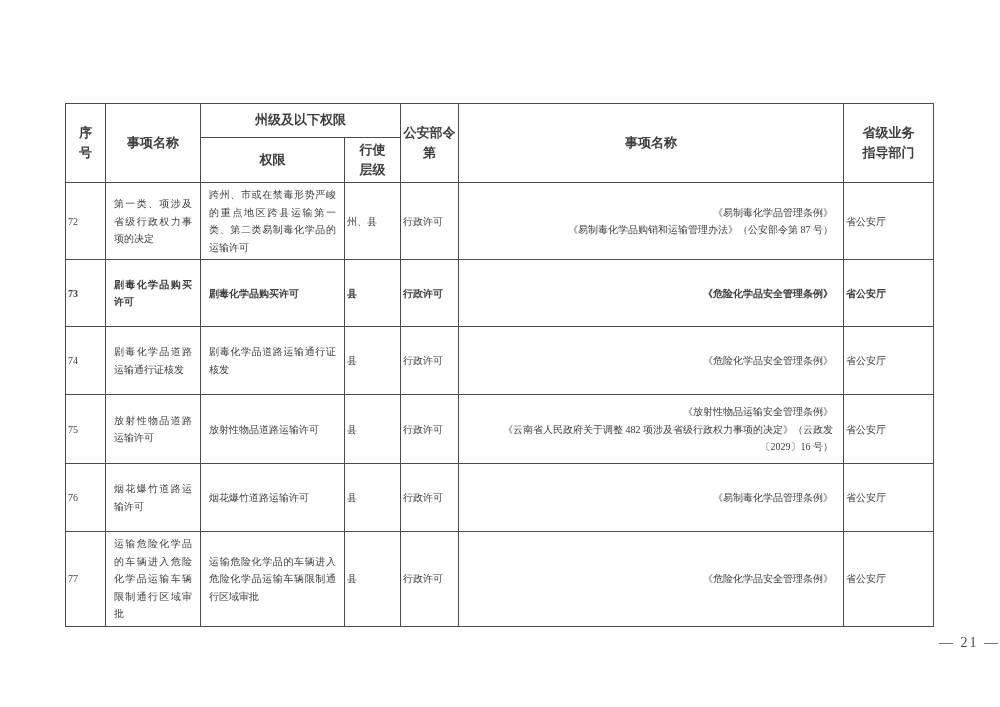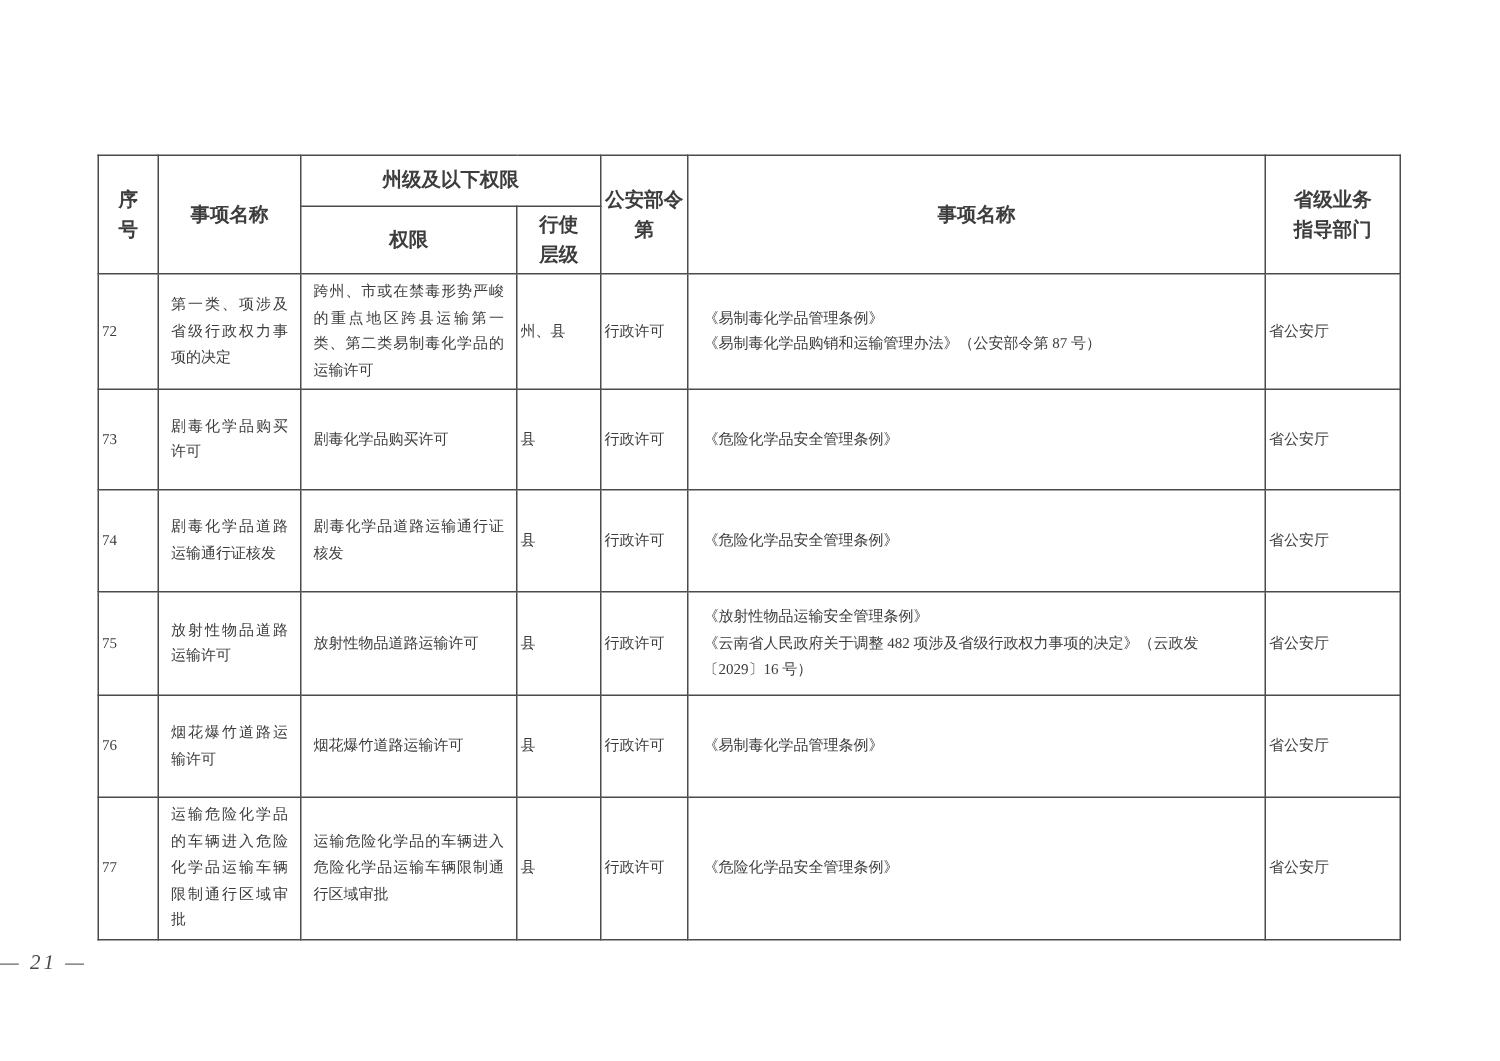--- a/index.html
+++ b/index.html
@@ -44,51 +44,50 @@
   }
   td {
     font-size: 10px;
     vertical-align: middle;
     line-height: 1.75;
     padding: 3px 6px;
   }
   tr.hdr-1 { height: 34px; }
   tr.hdr-2 { height: 36px; }
   tr.r-72 { height: 70px; }
-  tr.r-73 { height: 67px; }
+  tr.r-73 { height: 67px; font-weight: bold; }
   tr.r-74 { height: 68px; }
   tr.r-75 { height: 69px; }
   tr.r-76 { height: 68px; }
   tr.r-77 { height: 85px; }
   .c-no, .c-level, .c-type, .c-dept {
     padding: 3px 2px;
   }
   .c-name {
     text-align: justify;
     padding: 3px 8px;
   }
   .c-auth {
     text-align: justify;
     padding: 3px 8px;
   }
   .c-basis {
-    text-align: left;
+    text-align: right;
     white-space: pre-line;
     padding: 3px 10px;
   }
   .page-number {
     position: absolute;
     left: 0;
     right: 0;
     top: 635px;
-    text-align: left;
+    text-align: right;
     font-size: 14px;
     color: #4a4a4a;
     letter-spacing: 2px;
-    font-style: italic;
   }
 </style>
 </head>
 <body>
 
 <div class="sheet">
 
   <table class="permission-table">
     <colgroup>
       <col style="width:40px">

